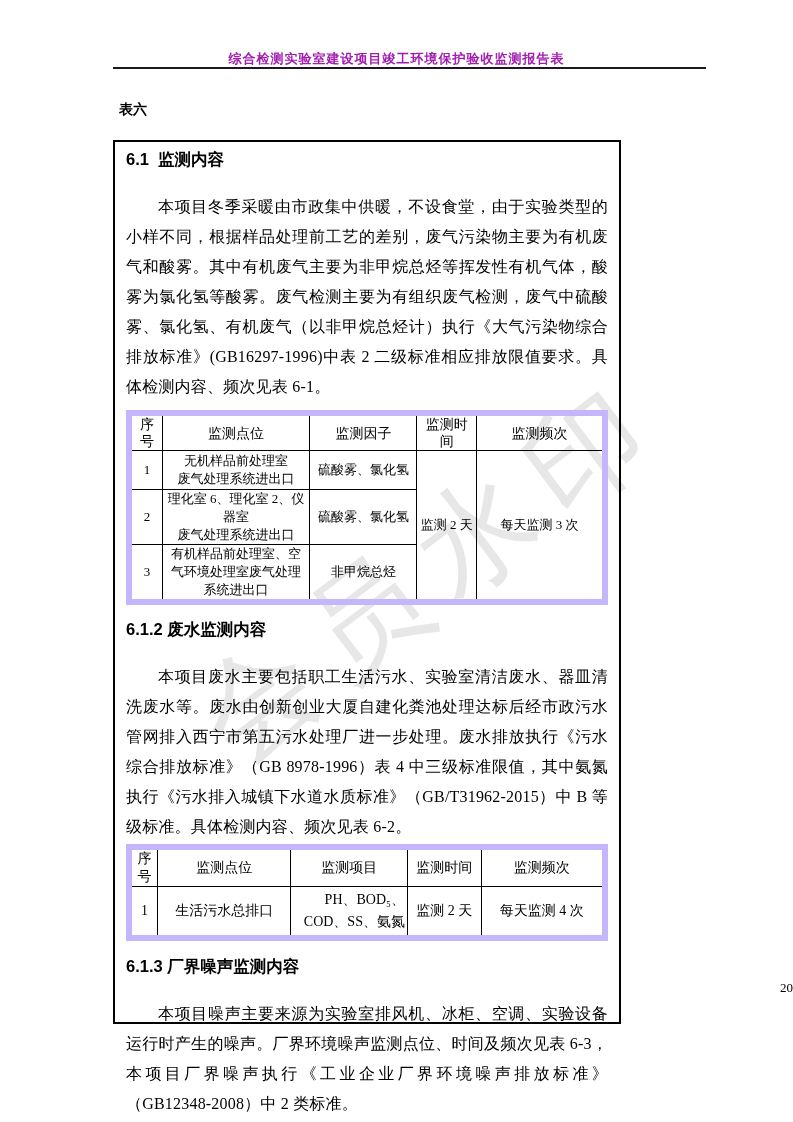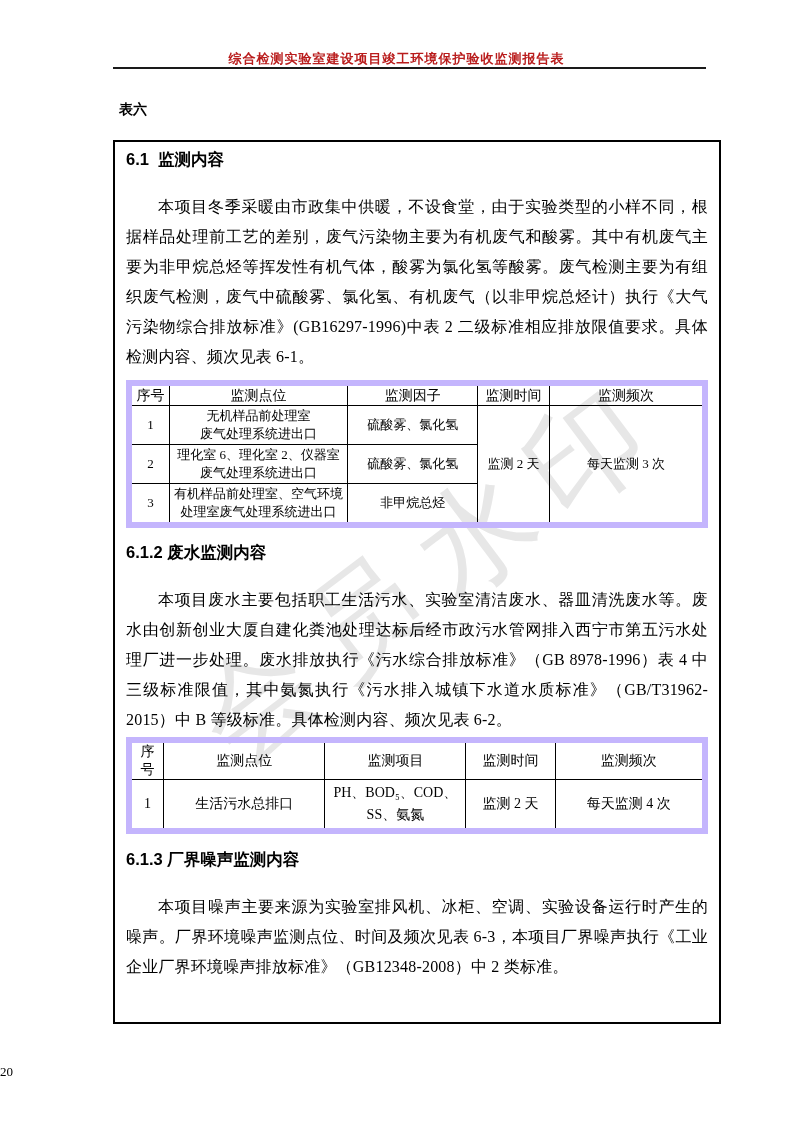--- a/index.html
+++ b/index.html
@@ -23,21 +23,21 @@
   }
   .header-underline{
     position:absolute;top:67px;left:113px;width:593px;height:2px;background:#1a1a1a;z-index:2;
   }
   .page-label{
     position:absolute;top:101px;left:119px;
     font-family:"Liberation Sans","DejaVu Sans",sans-serif;
     font-size:14px;font-weight:bold;z-index:2;white-space:pre-wrap;
   }
   .content-box{
-    position:absolute;top:140px;left:113px;width:608px;height:884px;
+    position:absolute;top:140px;left:113px;width:508px;height:884px;
     border:2px solid #000;box-sizing:border-box;padding:0 11px;z-index:1;
     background:transparent;
   }
   .sec-heading{
     font-family:"Liberation Sans","DejaVu Sans",sans-serif;
     font-size:16.5px;font-weight:bold;line-height:18px;white-space:pre-wrap;
   }
   .h-61{margin:8px 0 0 0;}
   .h-611{margin:15px 0 0 0;}
   .h-612{margin:15px 0 0 0;}
@@ -58,33 +58,33 @@
   .tbl-1{margin-top:8px;}
   .tbl-2{margin-top:2px;}
   th,td{
     border:1px solid #000;text-align:center;vertical-align:middle;
     font-weight:normal;padding:0 2px;background:transparent;
   }
   .tbl-1 th{height:19px;font-size:14px;line-height:17px;}
   .tbl-1 td{height:38px;font-size:13px;line-height:18px;}
   .tbl-2 th{height:24px;font-size:14px;line-height:18px;}
   .tbl-2 td{height:48px;font-size:14px;line-height:22px;}
-  .cell-items{font-size:12px;line-height:20px;}
+  .cell-items{font-size:12px;line-height:20px;text-align:right;}
   .preline{white-space:pre-line;}
   .footer-page{
-    position:absolute;top:1064px;left:0;width:100%;text-align:left;
+    position:absolute;top:980px;left:0;width:100%;text-align:right;
     font-size:13px;z-index:2;
   }
 </style>
 </head>
 <body>
 
 <div class="watermark" style="color: rgb(231, 231, 231);">会员水印</div>
 
-<div class="header-title" style="color: #b91c1c;">综合检测实验室建设项目竣工环境保护验收监测报告表</div>
+<div class="header-title" style="color: #a21caf;">综合检测实验室建设项目竣工环境保护验收监测报告表</div>
 <div class="header-underline"></div>
 
 <div class="page-label">表六</div>
 
 <div class="content-box">
 
   <div class="sec-heading h-61">6.1  监测内容</div>
 
   <p class="para">本项目冬季采暖由市政集中供暖，不设食堂，由于实验类型的小样不同，根据样品处理前工艺的差别，废气污染物主要为有机废气和酸雾。其中有机废气主要为非甲烷总烃等挥发性有机气体，酸雾为氯化氢等酸雾。废气检测主要为有组织废气检测，废气中硫酸雾、氯化氢、有机废气（以非甲烷总烃计）执行《大气污染物综合排放标准》(GB16297-1996)中表 2 二级标准相应排放限值要求。具体检测内容、频次见表 6-1。</p>
 

